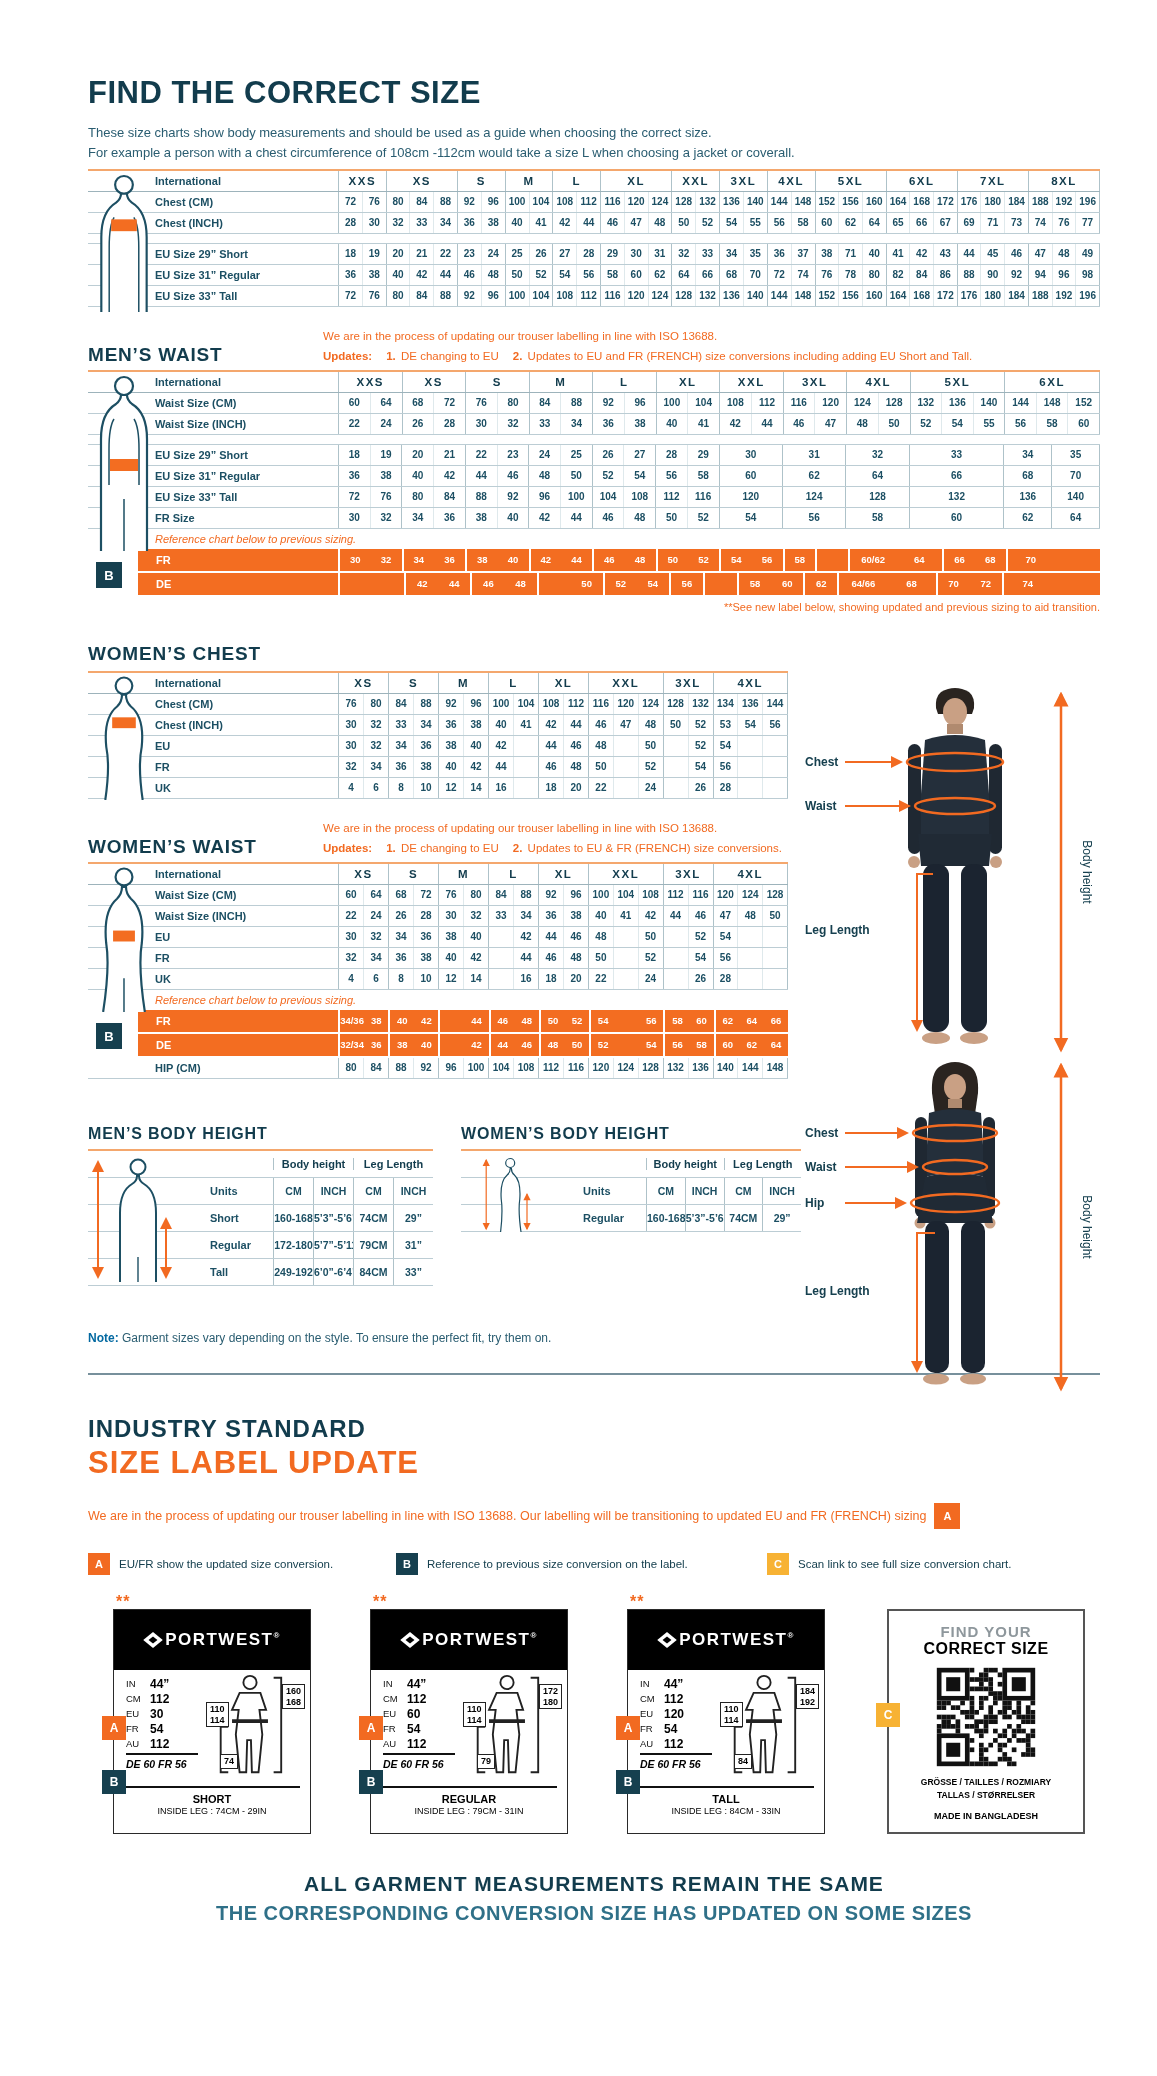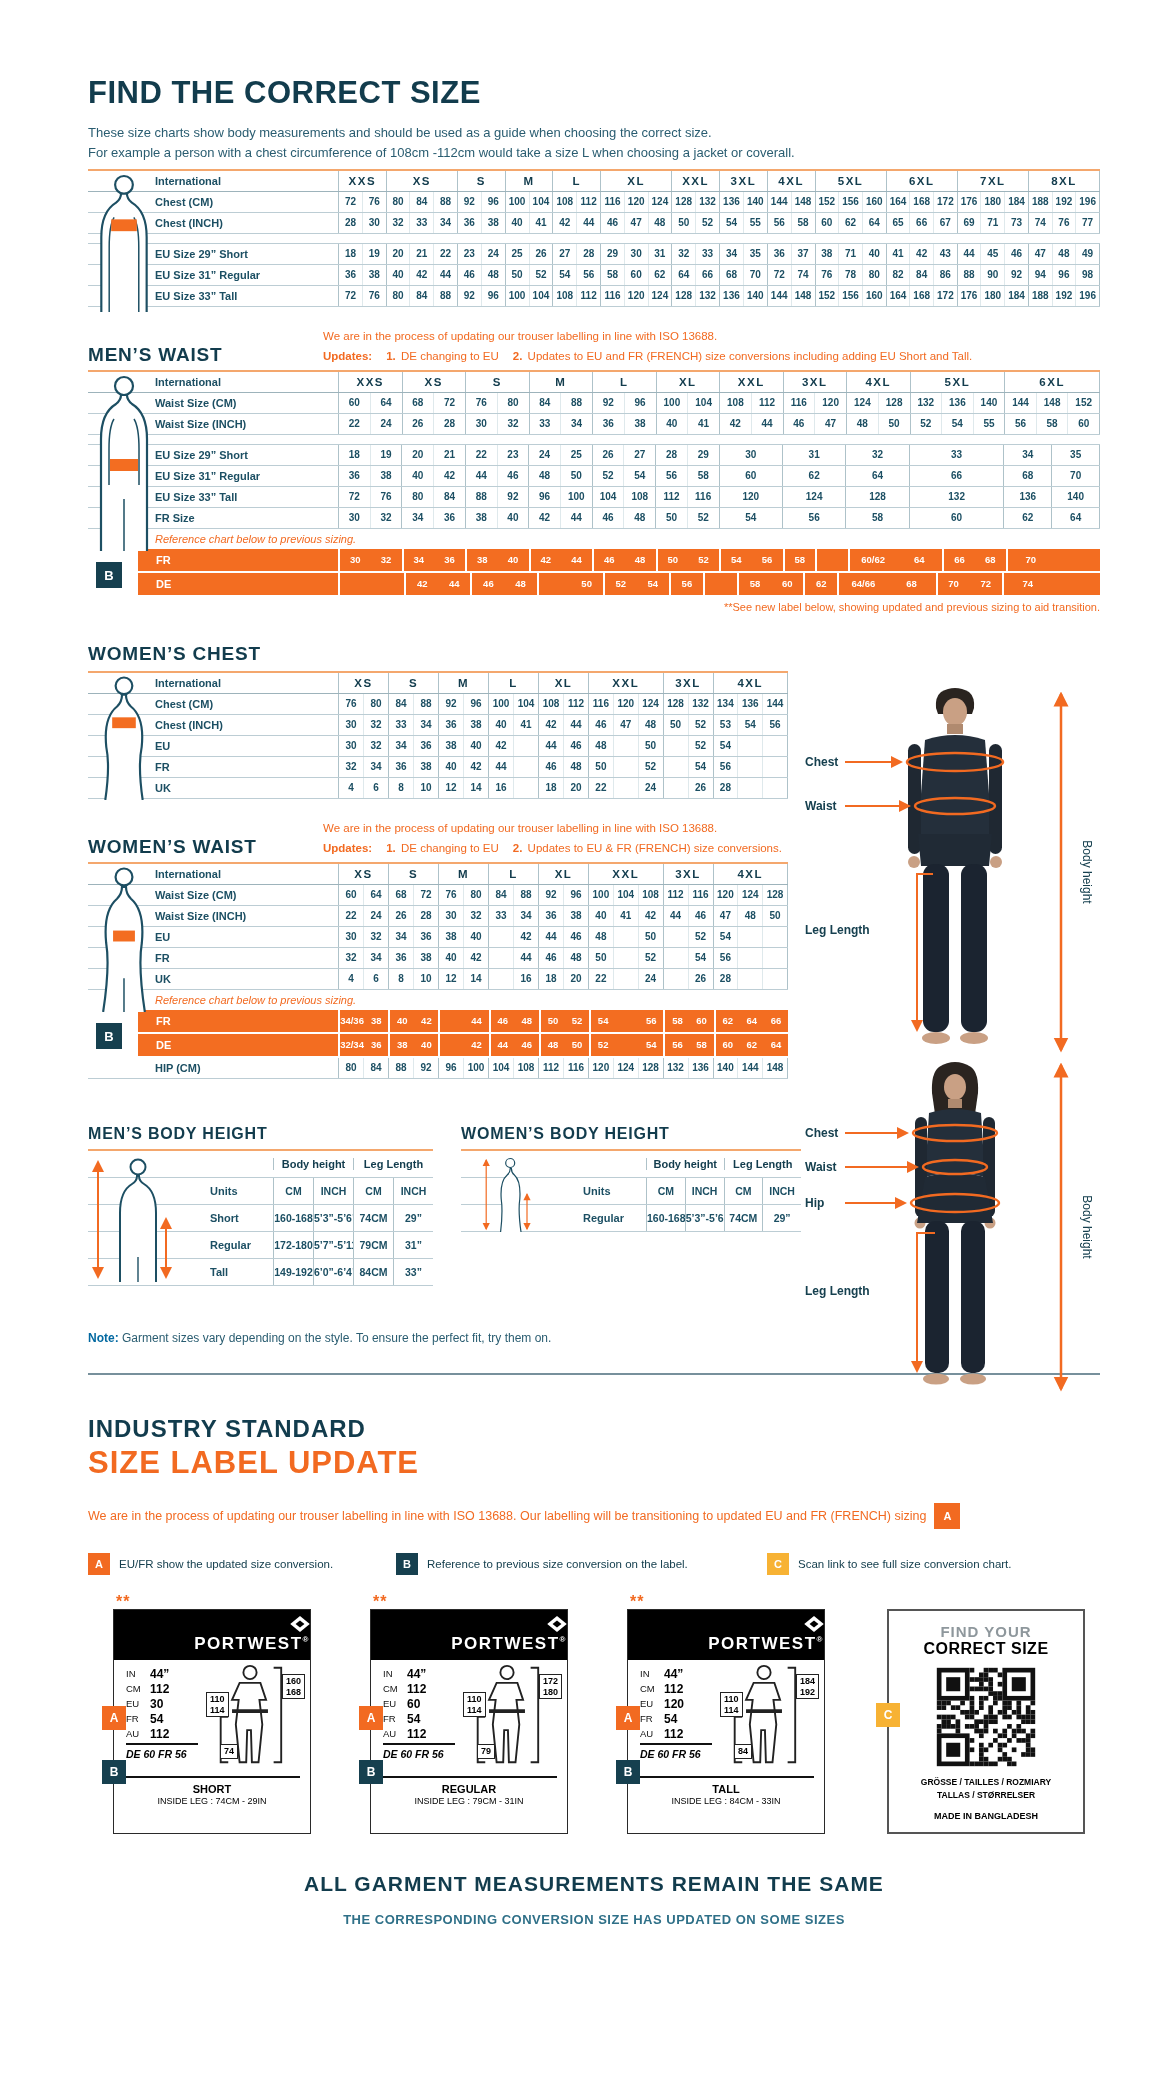--- a/index.html
+++ b/index.html
@@ -60,21 +60,21 @@
   .b-orange{background:#f26a21}.b-teal{background:#16404f}.b-yellow{background:#f7b234}
   .upd-intro .badge{margin-left:8px;width:26px;height:26px}
   .legend{margin-top:24px;display:flex;align-items:center}
   .leg-item{display:flex;align-items:center;gap:9px;font-size:11.5px;color:#16404f}
   .leg-item:nth-child(1){width:308px}
   .leg-item:nth-child(2){width:371px}
   
   .cards{margin-top:16px;margin-left:25px;display:flex;position:relative;padding-top:18px}
   .pcard{width:198px;height:225px;border:1px solid #2a2a2a;background:#fff;position:relative;margin-right:59px}
   .stars{position:absolute;top:-17px;left:2px;color:#f26a21;font-weight:800;font-size:16px;letter-spacing:1px}
-  .pc-head{height:50px;background:#000;display:flex;flex-direction:column;align-items:flex-end;justify-content:center;gap:2px}
+  .pc-head{height:60px;background:#000;display:flex;flex-direction:row;align-items:center;justify-content:center;gap:2px}
   .pc-brand{color:#fff;font-weight:800;font-size:17px;letter-spacing:1.5px}
   .pc-reg{font-size:8px;vertical-align:super}
   .pc-body{position:relative;height:112px}
   .pc-rows{position:absolute;left:12px;top:6px}
   .pc-row{display:flex;height:15px;align-items:center}
   .pc-k{width:24px;font-size:9.5px;color:#111}
   .pc-v{font-size:12px;font-weight:800;color:#000}
   .pc-underline{width:72px;height:2px;background:#111;margin-top:2px}
   .pc-defr{margin-top:3px;font-size:10.5px;font-weight:700;font-style:italic;color:#000}
   .pc-fig{position:absolute;right:8px;top:2px}
@@ -90,21 +90,21 @@
   .pc-leg{text-align:center;font-size:9px;color:#000;margin-top:1px}
   .qcard{width:198px;height:225px;border:2px solid #555;background:#fff;position:relative;margin-left:3px;display:flex;flex-direction:column;align-items:center;padding-top:12px}
   .q-find{font-size:15px;color:#8e979c;letter-spacing:1px;font-weight:700}
   .q-correct{font-size:16px;color:#000;font-weight:800;letter-spacing:.5px}
   .q-svg{margin-top:7px}
   .q-langs{font-size:8.5px;font-weight:800;color:#000;text-align:center;margin-top:7px;line-height:1.5}
   .q-made{font-size:9px;font-weight:800;color:#000;margin-top:9px}
   .cb-c{left:-13px;top:92px;background:#f7b234;position:absolute}
   
   .foot1{margin-top:38px;text-align:center;font-size:21px;font-weight:800;letter-spacing:1px;color:#123c4d}
-  .foot2{margin-top:16px;text-align:center;font-size:13px;letter-spacing:.5px;color:#2f7088;font-weight:600}
+  .foot2{margin-top:6px;text-align:center;font-size:20px;letter-spacing:.5px;color:#2f7088;font-weight:600}
   
   .photo-panel{position:absolute}
   .pp-man{left:795px;top:682px;width:310px;height:385px}
   .pp-woman{left:795px;top:1055px;width:310px;height:350px}
   svg text{font-family:"Liberation Sans",sans-serif}
 </style>
 </head>
 <body>
 
 <svg width="0" height="0" style="position:absolute">
@@ -1568,21 +1568,21 @@
           </div>
           <div class="bh-row">
             <div class="bh-lab">Regular</div>
             <div class="bh-c">172-180</div>
             <div class="bh-c">5’7”-5’11”</div>
             <div class="bh-c">79CM</div>
             <div class="bh-c">31”</div>
           </div>
           <div class="bh-row">
             <div class="bh-lab">Tall</div>
-            <div class="bh-c">149-192</div>
+            <div class="bh-c">249-192</div>
             <div class="bh-c">6’0”-6’4”</div>
             <div class="bh-c">84CM</div>
             <div class="bh-c">33”</div>
           </div>
         </div>
     </div>
     <div>
       <h2 class="small">WOMEN’S BODY HEIGHT</h2>
       <div class="bh-table bh-w">
         <svg class="bh-fig" width="92" height="75" viewBox="0 0 92 125">

